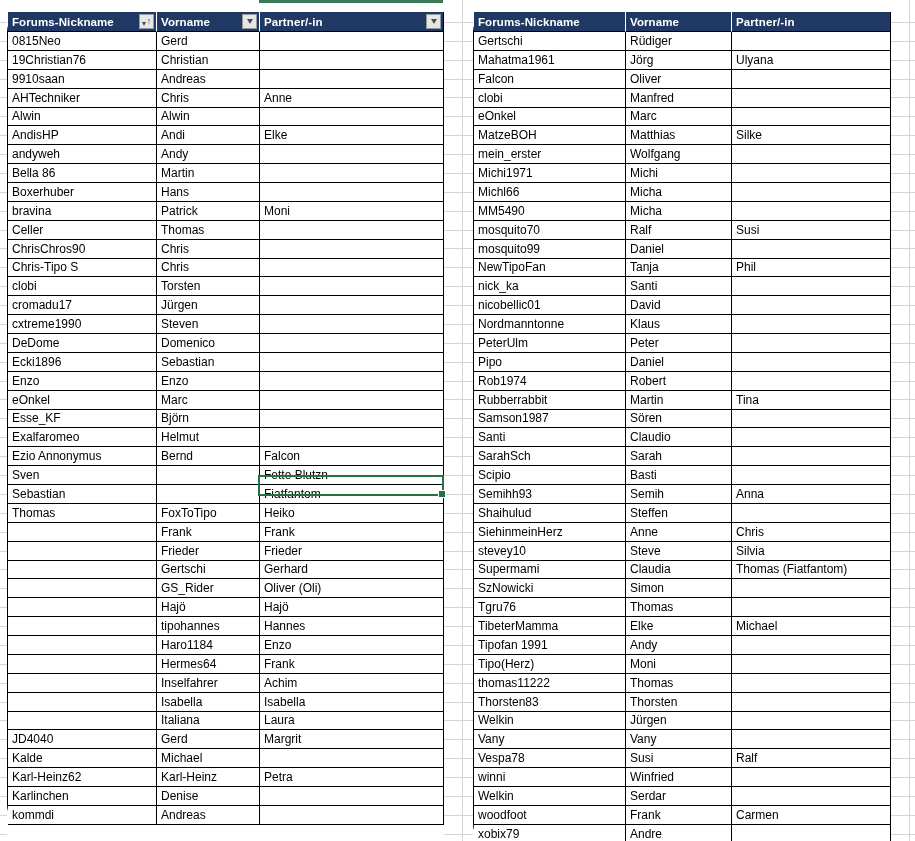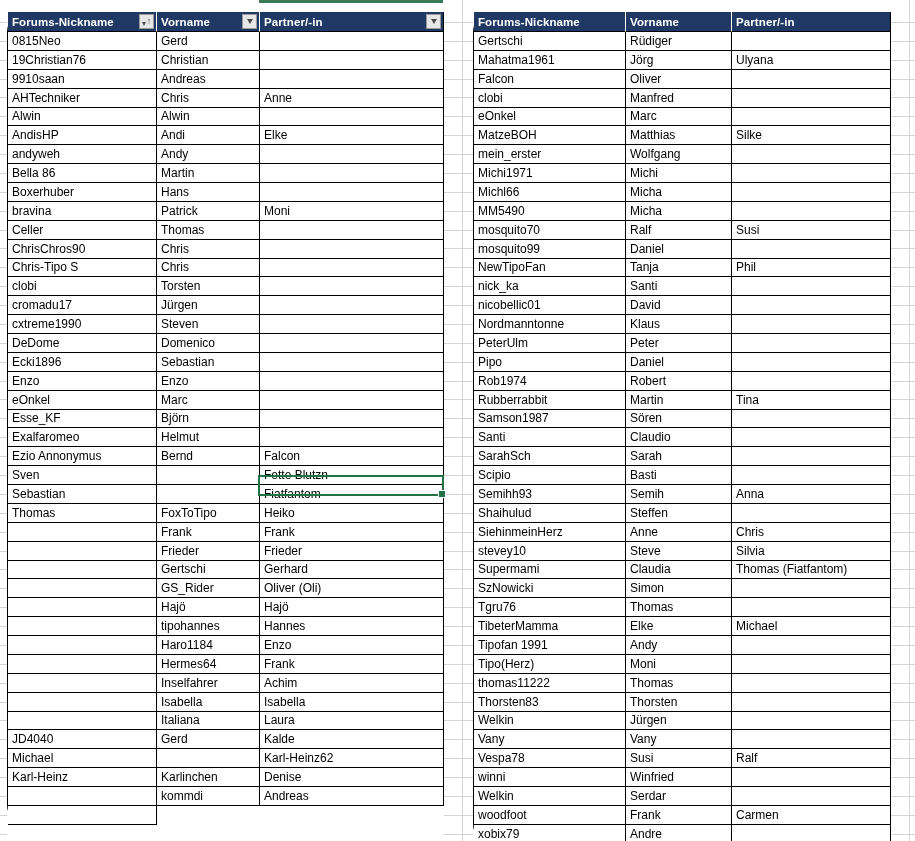--- a/index.html
+++ b/index.html
@@ -175,25 +175,27 @@
       <div class="cell">Inselfahrer</div>
       <div class="cell">Achim</div>
       <div class="cell"></div>
       <div class="cell">Isabella</div>
       <div class="cell">Isabella</div>
       <div class="cell"></div>
       <div class="cell">Italiana</div>
       <div class="cell">Laura</div>
       <div class="cell">JD4040</div>
       <div class="cell">Gerd</div>
+      <div class="cell">Margrit</div>
       <div class="cell">Kalde</div>
       <div class="cell">Michael</div>
       <div class="cell"></div>
       <div class="cell">Karl-Heinz62</div>
       <div class="cell">Karl-Heinz</div>
+      <div class="cell">Petra</div>
       <div class="cell">Karlinchen</div>
       <div class="cell">Denise</div>
       <div class="cell"></div>
       <div class="cell">kommdi</div>
       <div class="cell">Andreas</div>
       <div class="cell"></div>
     </div>
   <div id="table-right" class="xl-table" style="grid-template-columns: 152px 106px 159px;">
       <div class="hcell">
         <span>Forums-Nickname</span>

